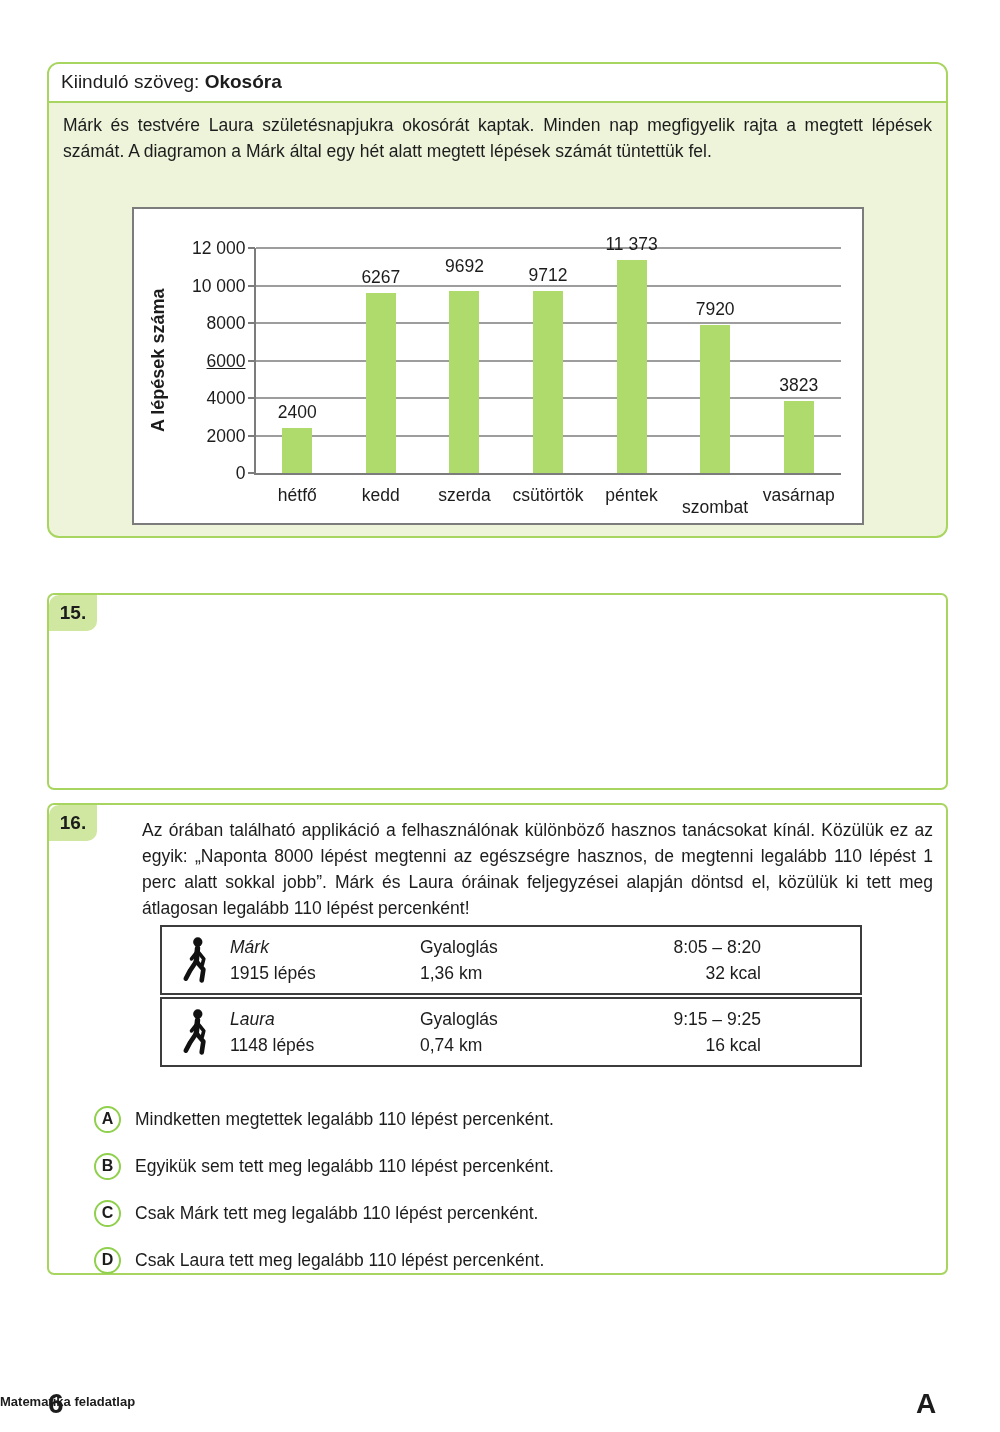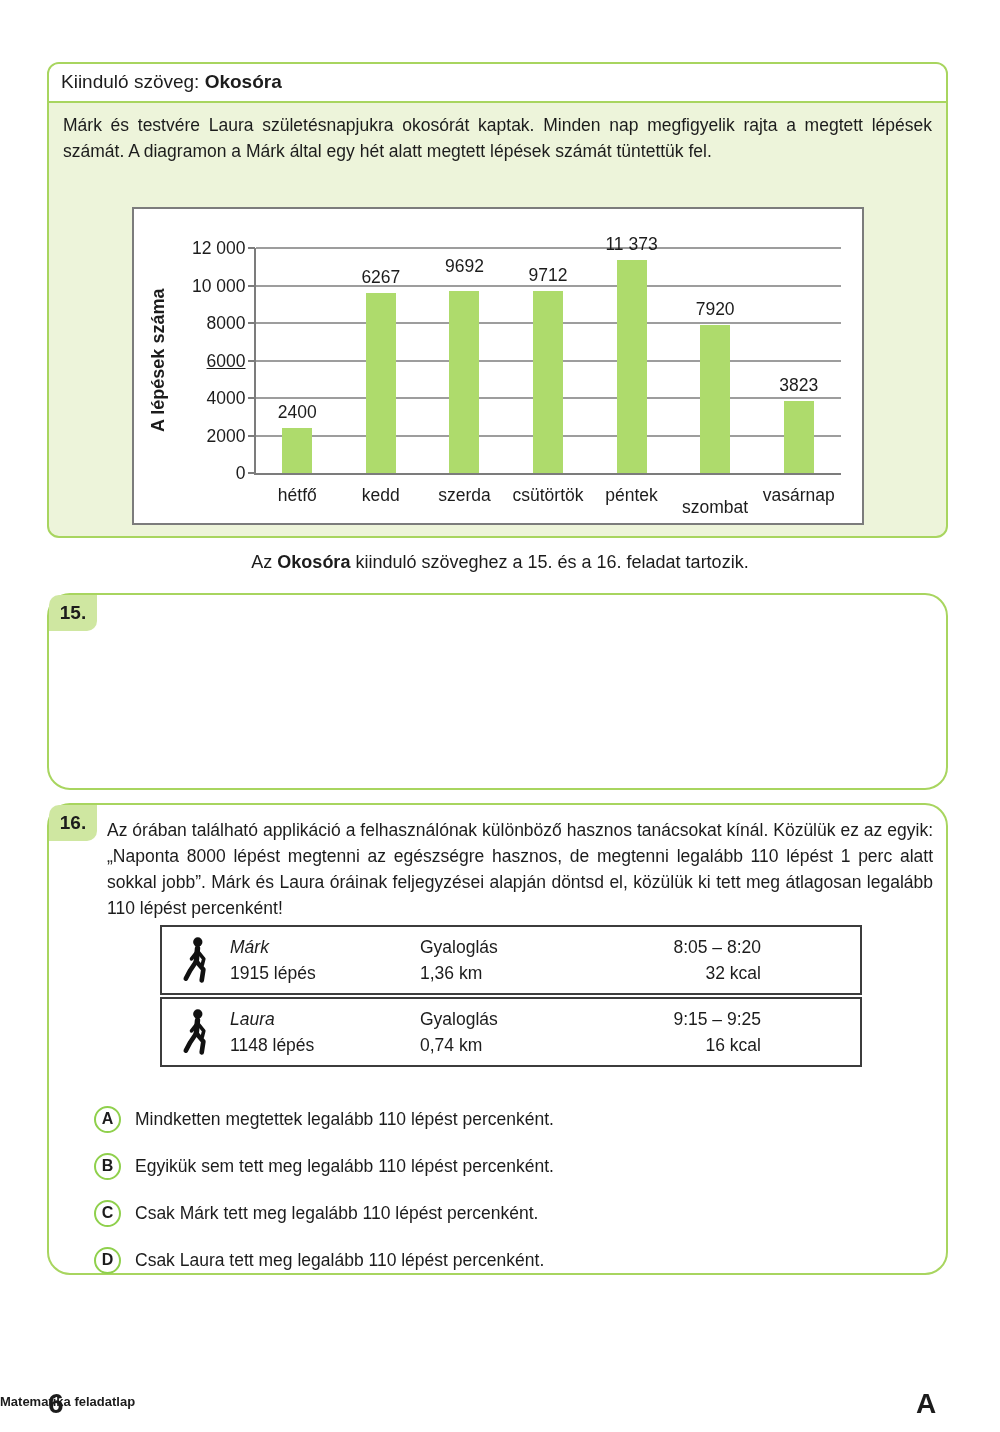--- a/index.html
+++ b/index.html
@@ -28,21 +28,21 @@
   .ytick-mark { position:absolute; width:7px; height:2px; background:var(--axis-gray); }
   .bar { position:absolute; bottom:0; width:30px; background:var(--bar-green); }
   .bar-value-label { position:absolute; width:120px; text-align:center; font-size:17.5px; line-height:20px; }
   .day-label { position:absolute; width:120px; text-align:center; font-size:17.5px; white-space:nowrap; }
 
   
   .bridge { position:absolute; left:0; top:552px; width:100%; text-align:center; font-size:18px; }
 
   
   .task-box { position:absolute; left:47px; width:901px; border:2px solid var(--border-green);
-    border-radius:23px; background:#fff; box-sizing:border-box; }
+    border-radius:7px; background:#fff; box-sizing:border-box;padding-left:35px; }
   .task15 { top:593px; height:197px; }
   .task16 { top:803px; height:472px; }
   .task-badge { position:absolute; left:0; top:0; width:48px; height:36px;
     background:var(--badge-bg); border-radius:10px 0 10px 0;
     display:flex; align-items:center; justify-content:center; font-weight:bold; font-size:19px; }
   .task-text { margin:12px 13px 0 58px; font-size:17.5px; line-height:26px; }
   .task16 .task-text { text-align:justify; }
 
   
   .activity-table { position:absolute; left:111px; top:120px; width:702px; }
@@ -125,23 +125,20 @@
             <div class="day-label" style="left: 270.929px; top: 276px; position: absolute;">szerda</div>
             <div class="day-label" style="left: 354.5px; top: 276px; position: absolute;">csütörtök</div>
             <div class="day-label" style="left: 438.071px; top: 276px; position: absolute;">péntek</div>
             <div class="day-label" style="left: 521.643px; top: 288px; position: absolute;">szombat</div>
             <div class="day-label" style="left: 605.214px; top: 276px; position: absolute;">vasárnap</div>
           </div>
       </div>
     </div>
   </section>
 
-  <div class="bridge">
-    <span>Az </span><b>Okosóra</b><span> kiinduló szöveghez a 15. és a 16. feladat tartozik.</span>
-  </div>
 
   <section class="task-box task15">
     <div class="task-badge">15.</div>
   </section>
 
   <section class="task-box task16">
     <div class="task-badge">16.</div>
     <p class="task-text">Az órában található applikáció a felhasználónak különböző hasznos tanácsokat kínál. Közülük ez az egyik: „Naponta 8000 lépést megtenni az egészségre hasznos, de megtenni legalább 110 lépést 1 perc alatt sokkal jobb”. Márk és Laura óráinak feljegyzései alapján döntsd el, közülük ki tett meg átlagosan legalább 110 lépést percenként!</p>
     <div class="activity-table">
         <div class="activity-row">

